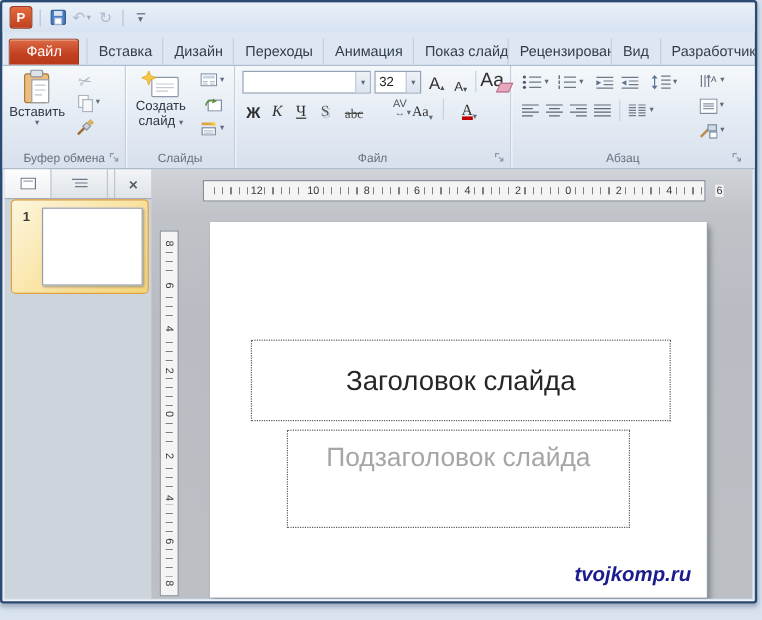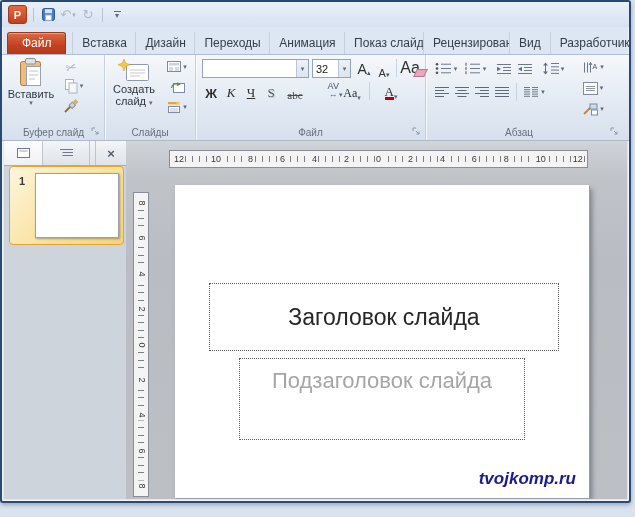--- a/index.html
+++ b/index.html
@@ -90,21 +90,21 @@
   
   .workspace{flex:1;position:relative;overflow:hidden;
     background:linear-gradient(180deg,#d0d3d8 0px,#c0c4c9 36px,#b9bdc3 120px,#bcc0c5);}
   .hruler{position:absolute;left:43px;top:9px;width:417px;height:16px;background:#f4f4f4;
     border:1px solid #878e98;}
   .hruler .ticks{position:absolute;left:2px;right:2px;top:5px;height:6px;
     background:repeating-linear-gradient(90deg,transparent 0,transparent 6px,#7a7f87 6px,#7a7f87 7px);}
   .hruler .nums{position:absolute;inset:0;display:flex;justify-content:space-between;
     align-items:center;padding:0 3px;}
   .hruler .nums span{position:relative;z-index:1;background:#f4f4f4;padding:0 1px;
-    font-size:9px;color:#3a3a3a;}
+    font-size:9px;color:#3a3a3a;margin-left:35px;}
   .vruler{position:absolute;left:7px;top:51px;width:14px;height:303px;background:#f4f4f4;
     border:1px solid #878e98;}
   .vruler .ticks{position:absolute;top:3px;bottom:3px;left:4px;width:6px;
     background:repeating-linear-gradient(180deg,transparent 0,transparent 6.5px,#7a7f87 6.5px,#7a7f87 7.5px);}
   .vruler .nums{position:absolute;inset:0;display:flex;flex-direction:column;
     justify-content:space-between;align-items:center;padding:5px 0;}
   .vruler .nums span{position:relative;z-index:1;background:#f4f4f4;width:11px;height:10px;
     line-height:10px;text-align:center;font-size:9px;color:#3a3a3a;transform:rotate(90deg);}
   .slide{position:absolute;left:49px;top:44px;width:414px;height:313px;background:#fff;
     box-shadow:1px 1px 0 #979da6,3px 4px 5px rgba(55,60,72,.5);}
@@ -183,21 +183,21 @@
         </svg>
         <span class="dd">▾</span>
       </div>
       <div class="sbtn" style="left:56px;top:42px;width:24px;height:17px;">
         <svg width="16" height="16" viewBox="0 0 16 16">
           <path d="M2 14 L8 8" stroke="#9c6b30" stroke-width="2" fill="none"></path>
           <rect x="7" y="5" width="4.5" height="4.5" fill="#cfd4da" stroke="#8d939c" transform="rotate(45 9.2 7.2)"></rect>
           <path d="M11 2.5 l3 3" stroke="#d9b25e" stroke-width="4" fill="none"></path>
         </svg>
       </div>
-      <div class="group-label">Буфер слайд</div>
+      <div class="group-label">Буфер обмена</div>
       <div class="launcher">
         <svg width="9" height="9" viewBox="0 0 9 9">
             <path d="M1 4V1h3M4 4l3 3M7 4.5V7H4.5" stroke="#8b98a9" fill="none"></path>
           </svg>
       </div>
     </div>
 
     <div class="group" style="width:90px;">
       <div class="bigbtn" style="left:3px;top:4px;width:52px;">
         <svg width="32" height="24" viewBox="0 0 32 24">

